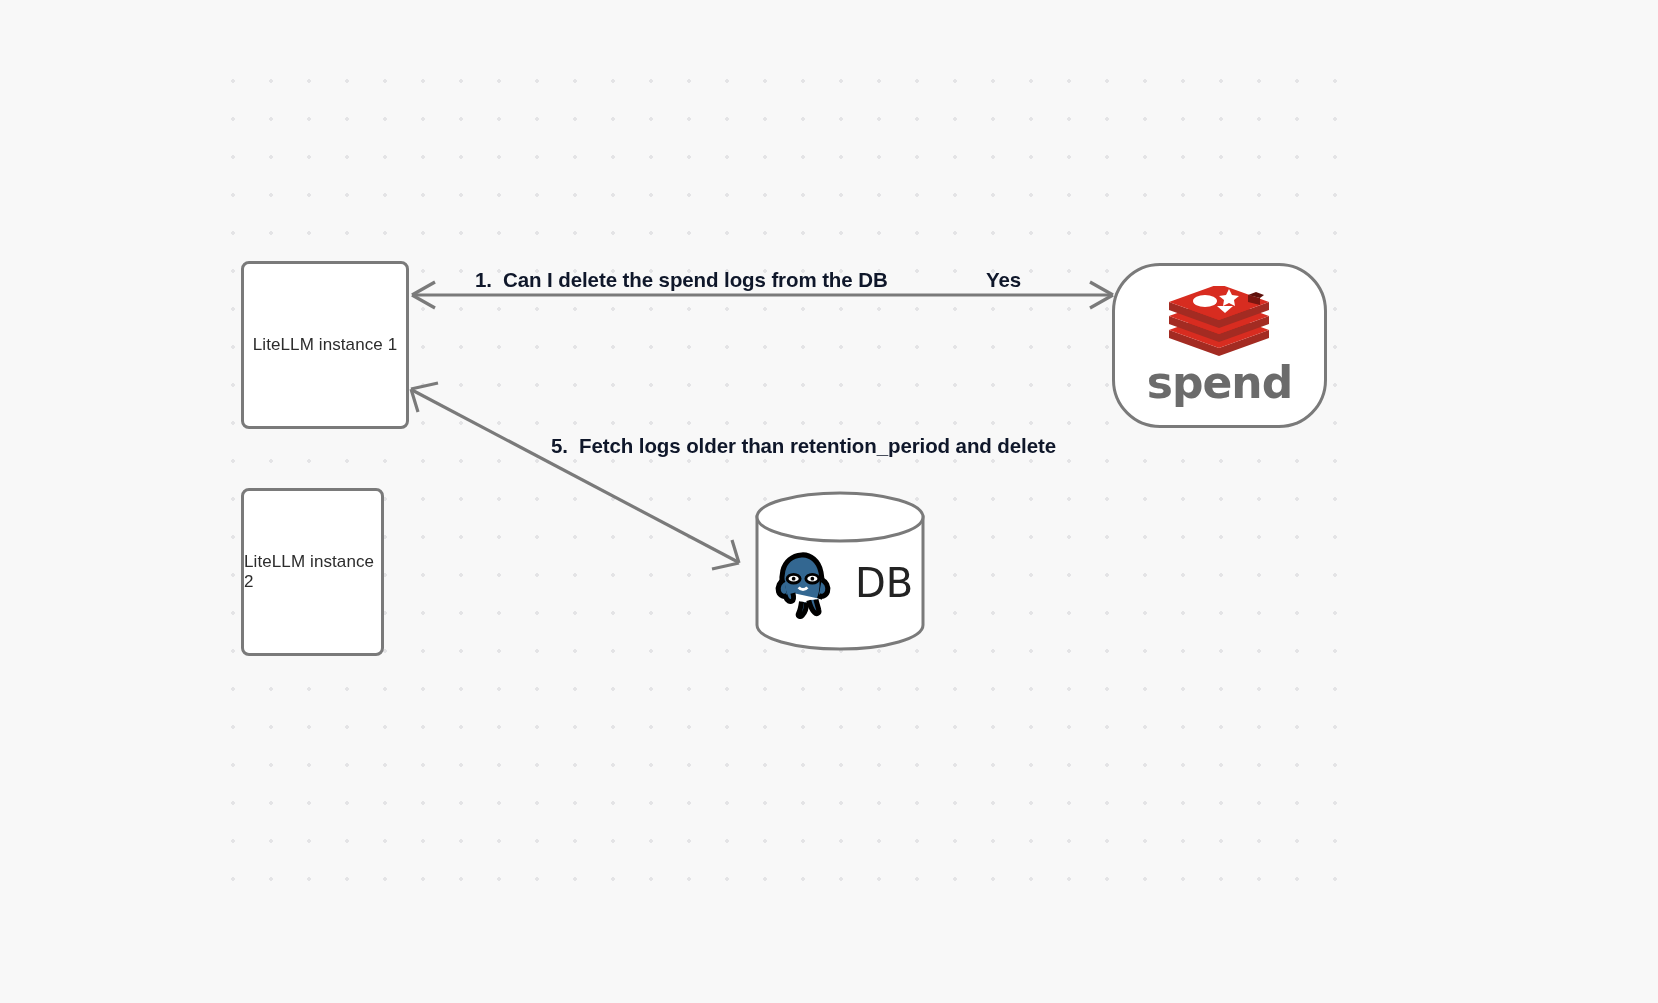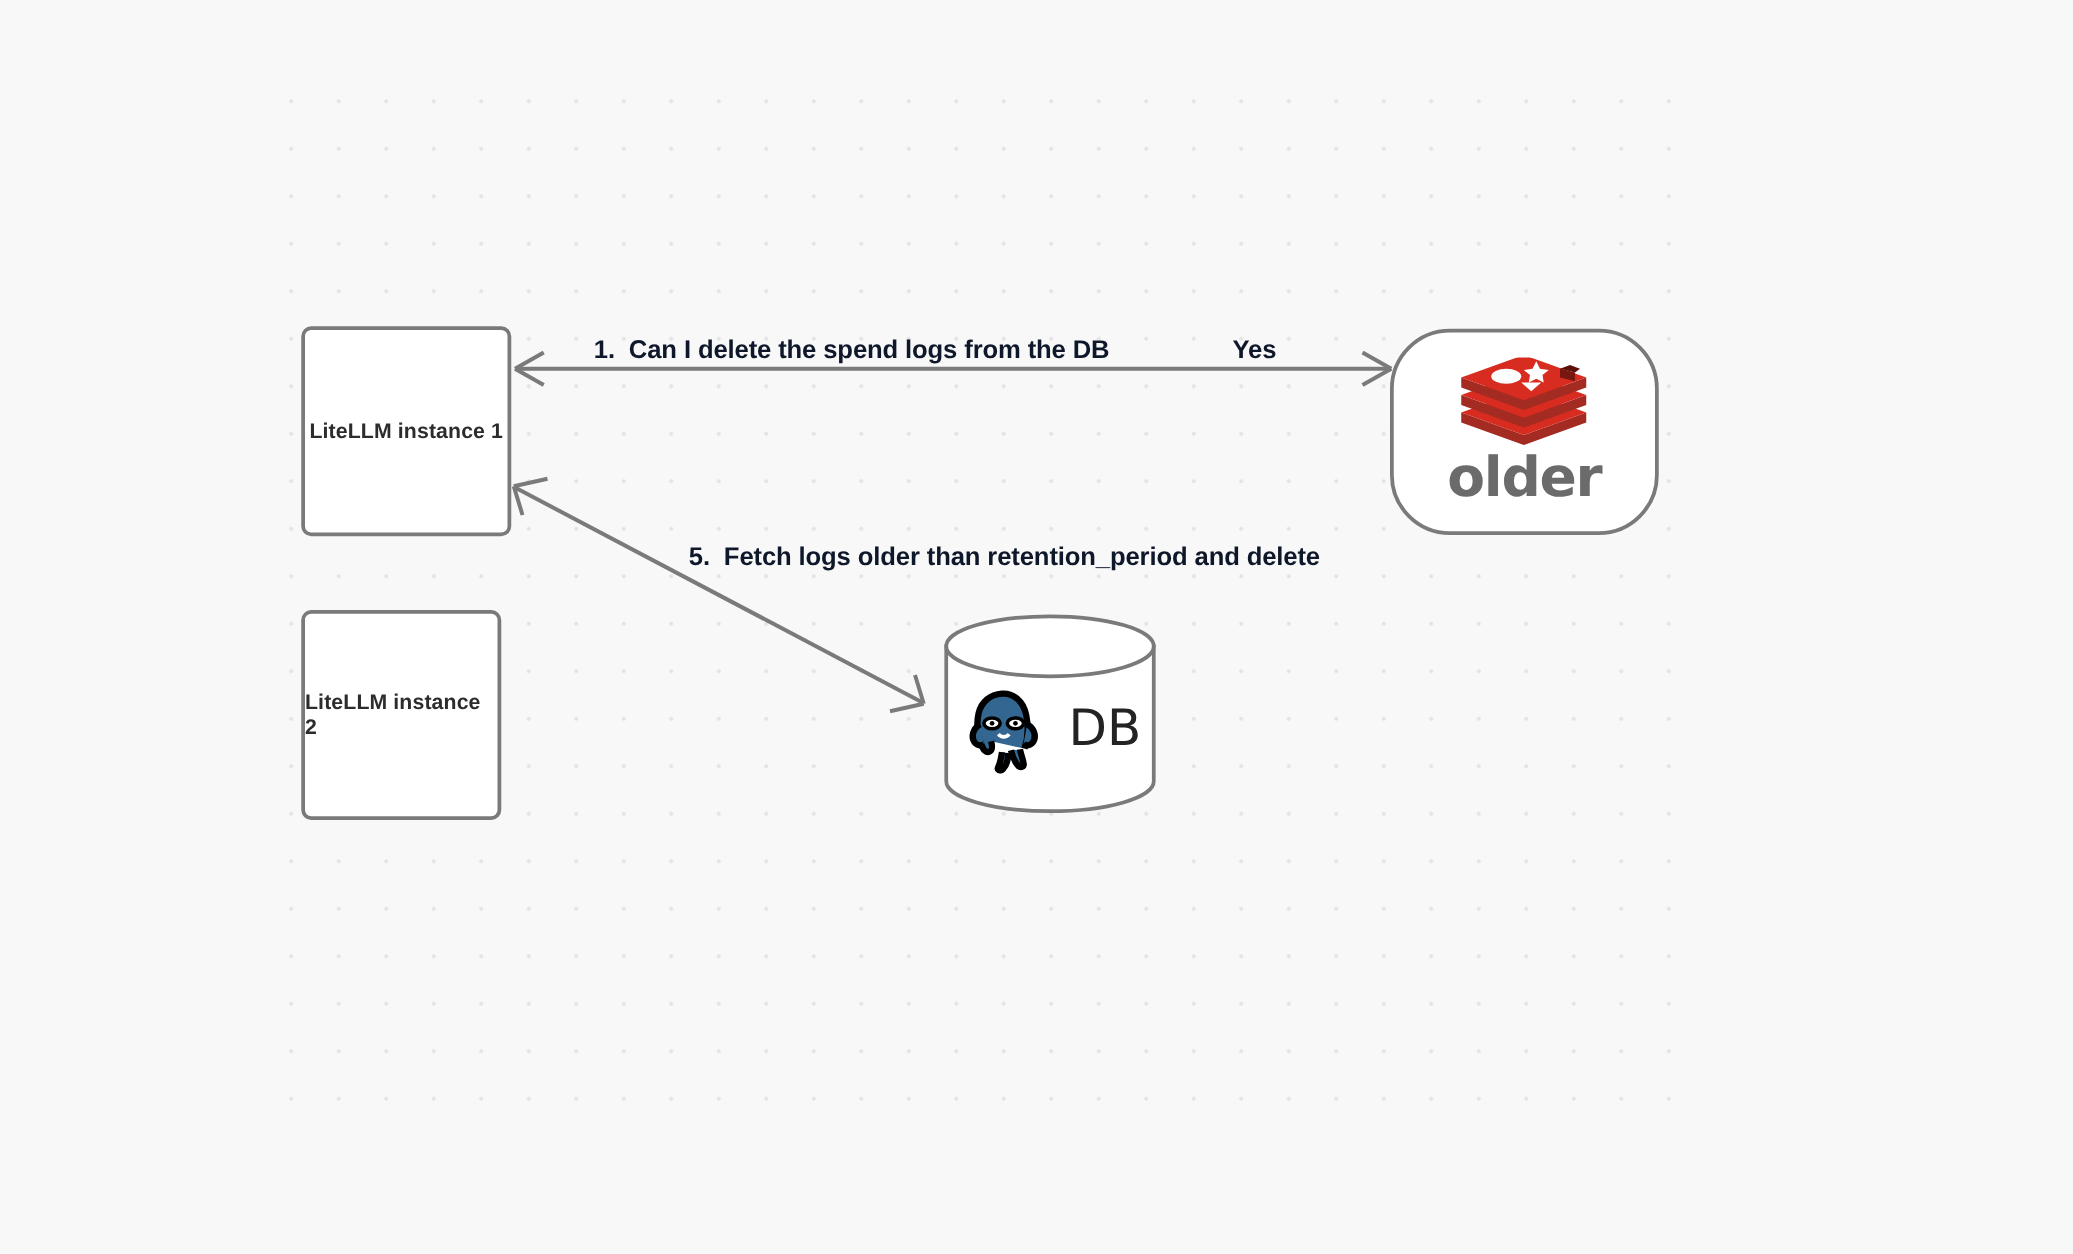--- a/index.html
+++ b/index.html
@@ -31,30 +31,29 @@
   }
   .node-box {
     position: absolute;
     background: #ffffff;
     border: 3px solid #7a7a7a;
     border-radius: 8px;
     box-sizing: border-box;
     display: flex;
     align-items: center;
     justify-content: center;
-    font-weight: bold;
   }
   .node-label {
     font-size: 17px;
     color: #2c2c2c;
     font-family: "Liberation Sans", sans-serif;
     letter-spacing: 0.1px;
   }
   #node-litellm-1 { left: 241px; top: 261px; width: 168px; height: 168px; }
-  #node-litellm-2 { left: 241px; top: 488px; width: 160px; height: 168px; }
+  #node-litellm-2 { left: 241px; top: 488px; width: 143px; height: 168px; }
   #node-litellm-3 { left: 241px; top: 714px; width: 168px; height: 168px; }
 
   
   #node-redis {
     position: absolute;
     left: 1112px;
     top: 263px;
     width: 215px;
     height: 165px;
     background: #ffffff;
@@ -182,21 +181,21 @@
 
         <path d="M 54 42 L 4 24 L 4 16 L 54 34 L 104 16 L 104 24 Z" fill="#a32b22"></path>
         <path d="M 4 16 L 54 -2 L 104 16 L 54 34 Z" fill="#d82c20"></path>
 
         <ellipse cx="40" cy="15" rx="12" ry="6" fill="#ffffff"></ellipse>
         <path d="M 64 3 L 67 9 L 74 10 L 69 14 L 70 20 L 64 17 L 58 20 L 59 14 L 54 10 L 61 9 Z" fill="#ffffff"></path>
         <path d="M 52 20 L 68 20 L 60 27 Z" fill="#ffffff"></path>
         <path d="M 83 9 L 95 12 L 95 19 L 83 16 Z" fill="#7a1610"></path>
         <path d="M 83 9 L 91 6 L 99 9 L 95 12 Z" fill="#5e110c"></path>
       </svg>
-      <div class="redis-wordmark">older</div>
+      <div class="redis-wordmark">spend</div>
     </div>
   </div>
 
   <div id="node-db">
     <svg class="db-svg" width="172" height="162" viewBox="0 0 172 162" xmlns="http://www.w3.org/2000/svg">
       <path d="M 3 27 L 3 135 A 83 24 0 0 0 169 135 L 169 27 Z" fill="#ffffff" stroke="#7a7a7a" stroke-width="3"></path>
       <ellipse cx="86" cy="27" rx="83" ry="24" fill="#ffffff" stroke="#7a7a7a" stroke-width="3"></ellipse>
     </svg>
     <div class="db-content">
       <svg width="72" height="72" viewBox="0 0 100 100" xmlns="http://www.w3.org/2000/svg">

